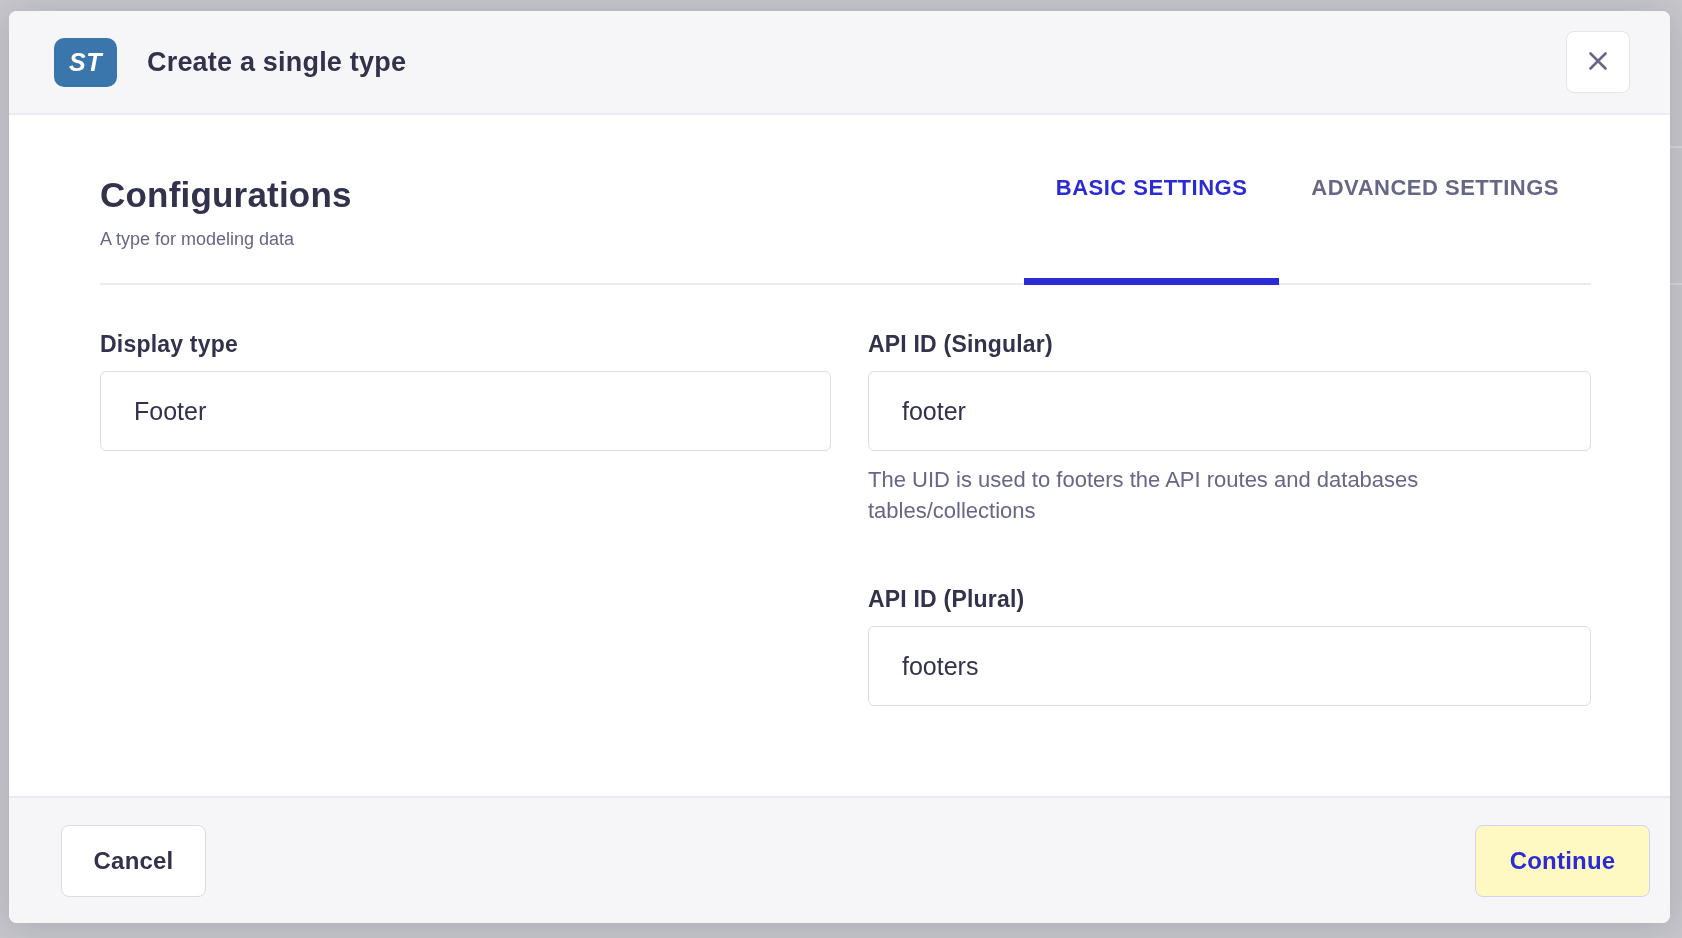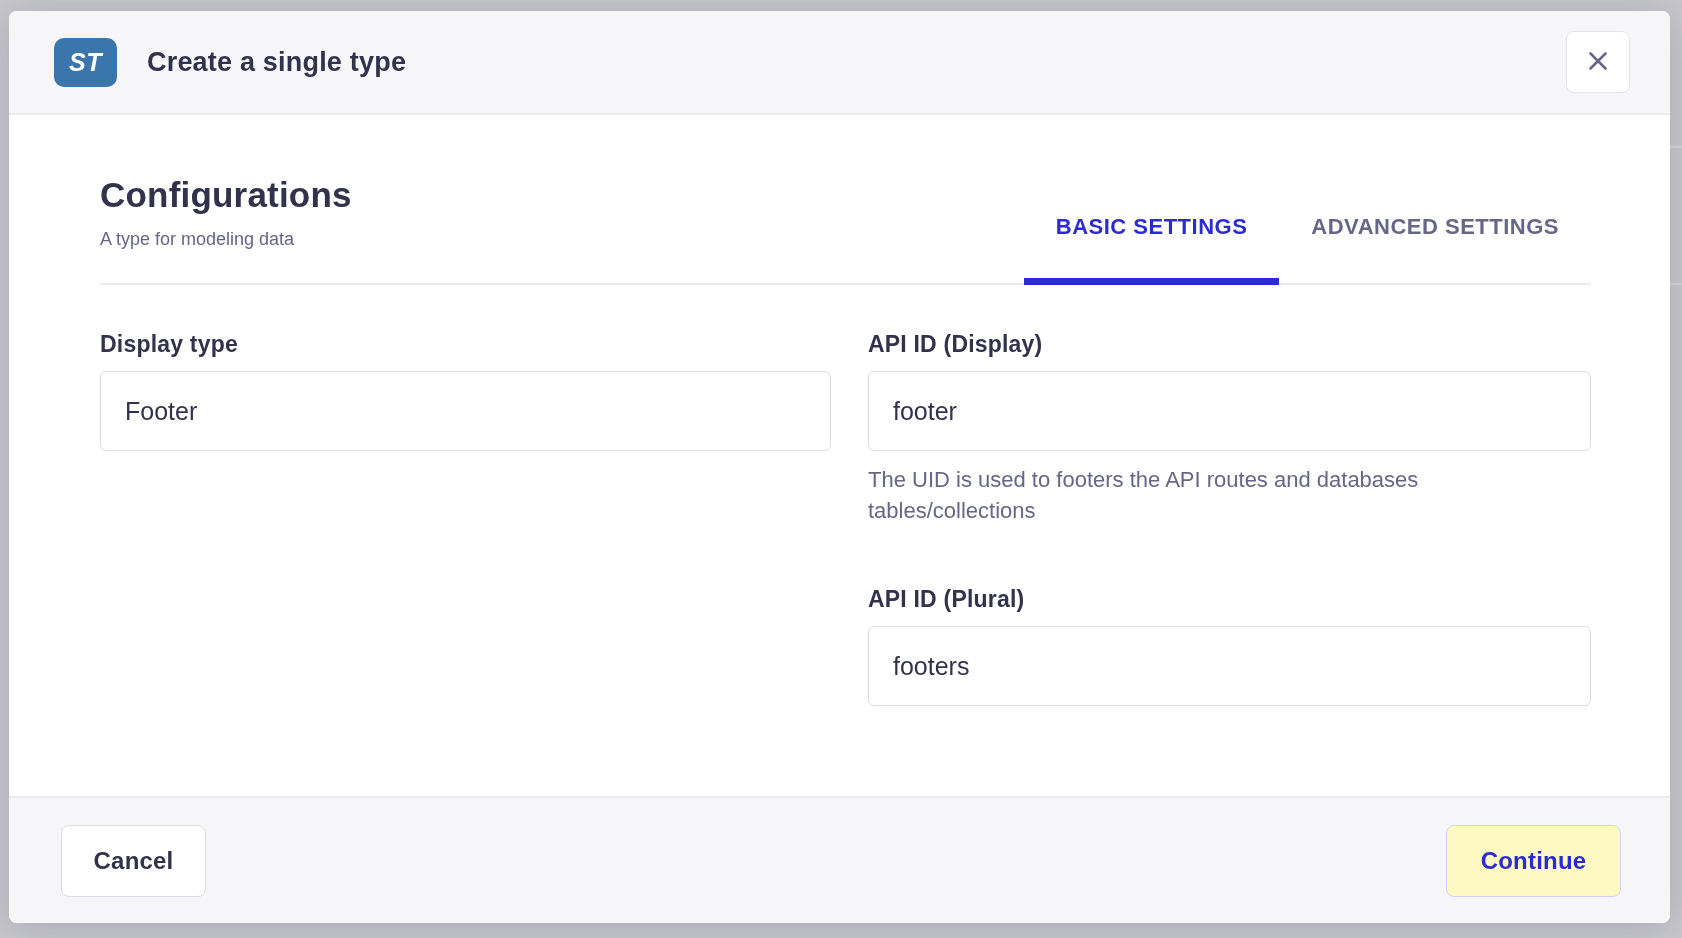--- a/index.html
+++ b/index.html
@@ -61,21 +61,20 @@
     color: var(--text_muted, #666687);
   }
 
   
   .modal-body { background: #ffffff; height: 647px; }
   .content { margin-left: 91px; width: 1491px; }
 
   .head-row {
     display: flex;
     justify-content: space-between;
-    align-items: flex-end;
     border-bottom: 2px solid #eaeaef;
     padding-top: 60px;
   }
   .heading-block { padding-bottom: 33px; }
   .page-heading {
     font-size: 35px;
     font-weight: 700;
     color: var(--text_dark, #32324d);
     letter-spacing: 0.2px;
   }
@@ -117,21 +116,21 @@
   }
   .text-input {
     width: 100%;
     height: 80px;
     border: 1px solid #dcdce4;
     border-radius: 6px;
     background: #ffffff;
     font-family: "Liberation Sans", sans-serif;
     font-size: 25px;
     color: var(--text_dark, #32324d);
-    padding: 0 24px;
+    padding: 0 33px;
     outline: none;
   }
   .hint {
     margin-top: 13px;
     font-size: 22px;
     line-height: 31px;
     color: var(--text_muted, #666687);
     max-width: 640px;
   }
   .field-plural { margin-top: 60px; }
@@ -139,21 +138,21 @@
   
   .modal-footer {
     position: absolute;
     left: 0; right: 0; bottom: 0;
     height: 127px;
     background: #f6f6f9;
     border-top: 2px solid #eaeaef;
     display: flex;
     align-items: center;
     justify-content: space-between;
-    padding: 0 49px 0 52px;
+    padding: 0 20px 0 52px;
   }
   .btn {
     height: 72px;
     border-radius: 8px;
     font-family: "Liberation Sans", sans-serif;
     font-size: 24px;
     font-weight: 700;
     cursor: pointer;
     letter-spacing: 0.2px;
   }
@@ -206,21 +205,21 @@
       </div>
 
       <div class="form-row">
 
         <div class="col-left">
           <label class="field-label">Display type</label>
           <input class="text-input" type="text" value="Footer" style="">
         </div>
 
         <div class="col-right">
-          <label class="field-label">API ID (Display)</label>
+          <label class="field-label">API ID (Singular)</label>
           <input class="text-input" type="text" value="footer" style="">
           <div class="hint">The UID is used to footers the API routes and databases tables/collections</div>
 
           <div class="field-plural">
             <label class="field-label">API ID (Plural)</label>
             <input class="text-input" type="text" value="footers" style="">
           </div>
         </div>
 
       </div>

